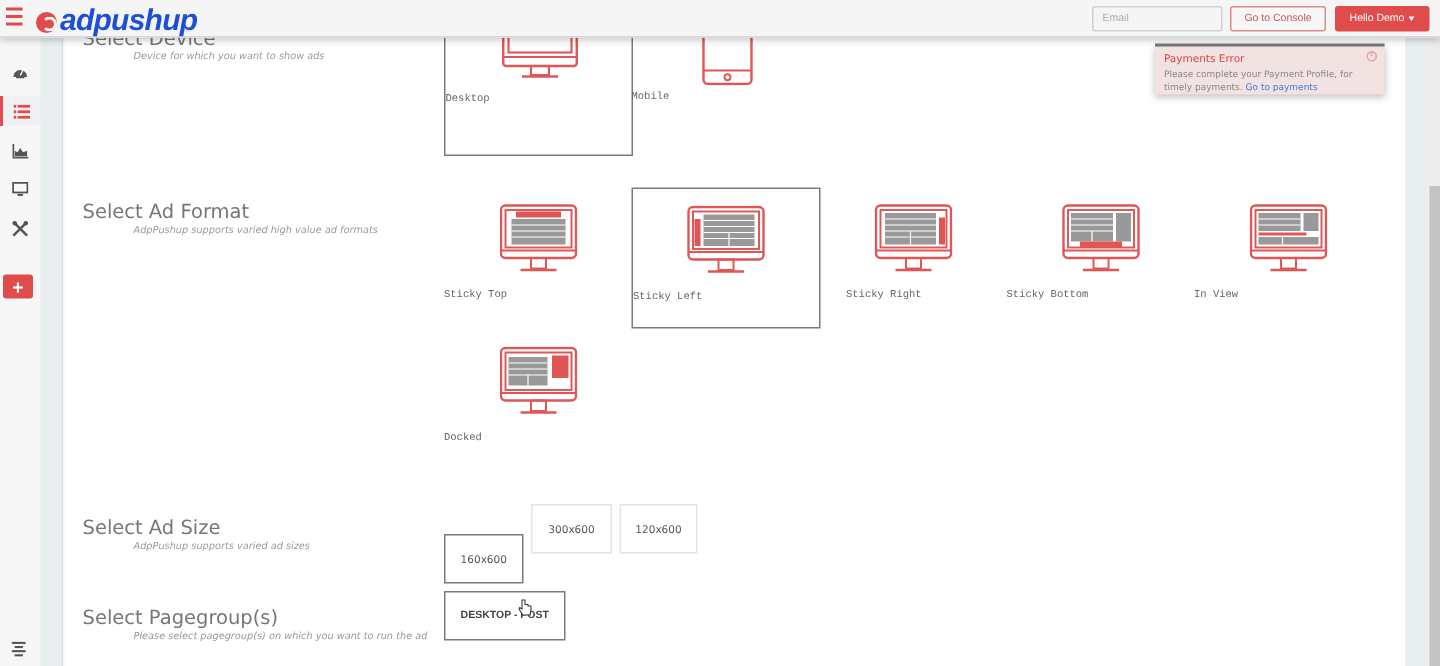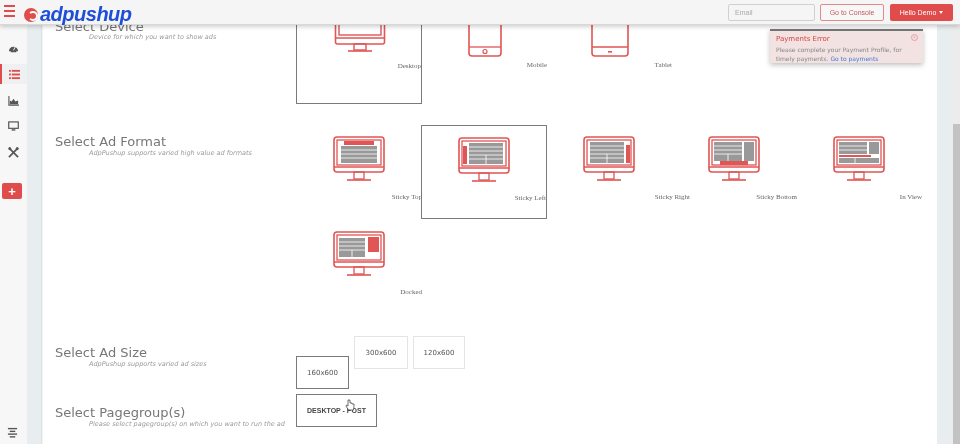--- a/index.html
+++ b/index.html
@@ -28,21 +28,21 @@
   .main { position: absolute; left: 43px; top: 25px; width: 894px; height: 419px; background: #fff; overflow: hidden; }
   .right-gutter { position: absolute; left: 937px; top: 25px; width: 14px; height: 419px; background: #e8eef0; }
   .scrollbar-track { position: absolute; left: 951px; top: 25px; width: 9px; height: 419px; background: #ececec; }
   .scrollbar-thumb { position: absolute; left: 953px; top: 124px; width: 7px; height: 320px; background: #c3c3c3; cursor: pointer; }
 
   .section-title { position: absolute; left: 12px; font-size: 13px; color: #777; font-family: "DejaVu Sans", sans-serif; }
   .section-desc { position: absolute; left: 12px; font-size: 6.5px; color: #999; font-style: italic; font-family: "DejaVu Sans", sans-serif; padding-left: 34px; }
 
   .option-card { position: absolute; width: 126px; height: 94px; display: flex; flex-direction: column; align-items: center; cursor: pointer; }
   .option-card.selected { border: 1.5px solid #7a7a7a; }
-  .option-label { font-size: 7px; color: #666; font-family: Liberation Serif, serif; position: absolute; width: 100%; text-align: right; }
+  .option-label { font-size: 7px; color: #666; font-family: Liberation Mono, monospace; position: absolute; width: 100%; text-align: left; }
 
   .size-btn { position: absolute; height: 33px; border: 1px solid #e4e4e4; font-size: 7px; color: #555; display: flex; align-items: center; justify-content: center; cursor: pointer; background: #fff; font-family: "DejaVu Sans", sans-serif; }
   .size-btn.selected { border: 1.5px solid #7a7a7a; }
 
   .pagegroup-btn { position: absolute; left: 253px; top: 369px; width: 81px; height: 33px; border: 1.5px solid #7a7a7a; font-size: 7px; color: #444; font-weight: bold; display: flex; align-items: center; justify-content: center; cursor: pointer; font-family: "Liberation Sans", sans-serif; }
   .cursor-hand { position: absolute; left: 345px; top: 399px; width: 10px; height: 12px; z-index: 5; }
 
   .toast { position: absolute; left: 770px; top: 29px; width: 153px; height: 34px; background: #f2e2e2; border-top: 2px solid #737373; box-shadow: 0 2px 5px rgba(0,0,0,0.25); z-index: 20; padding: 4px 6px; }
   .toast-title { font-size: 7px; color: #d64545; font-family: "DejaVu Sans", sans-serif; margin-bottom: 2px; }
   .toast-body { font-size: 6px; color: #888; line-height: 9px; font-family: "DejaVu Sans", sans-serif; }
@@ -138,29 +138,20 @@
   <div class="option-card" style="left:378px; top:-16px; width:126px; height:95px;">
     <svg style="position:absolute; left:47px; top:0px;" width="34" height="48" viewBox="0 0 34 48">
       <rect x="1" y="1" width="32" height="46" rx="3" stroke="#e05555" stroke-width="1.6" fill="none"></rect>
       <line x1="1" y1="6" x2="33" y2="6" stroke="#e05555" stroke-width="1.3"></line>
       <line x1="1" y1="38" x2="33" y2="38" stroke="#e05555" stroke-width="1.3"></line>
       <circle cx="17" cy="42.5" r="2" stroke="#e05555" stroke-width="1.2" fill="none"></circle>
     </svg>
     <div class="option-label" style="top:52px">Mobile</div>
   </div>
 
-  <div class="option-card" style="left:503px; top:-16px; width:126px; height:95px;">
-    <svg style="position:absolute; left:45px; top:0px;" width="38" height="48" viewBox="0 0 38 48">
-      <rect x="1" y="1" width="36" height="46" rx="3" stroke="#e05555" stroke-width="1.6" fill="none"></rect>
-      <line x1="1" y1="6" x2="37" y2="6" stroke="#e05555" stroke-width="1.3"></line>
-      <line x1="1" y1="38" x2="37" y2="38" stroke="#e05555" stroke-width="1.3"></line>
-      <rect x="17" y="42" width="4" height="1.6" fill="#e05555"></rect>
-    </svg>
-    <div class="option-label" style="top:52px">Tablet</div>
-  </div>
 
   <div class="section-title" style="top:109px">Select Ad Format</div>
   <div class="section-desc" style="top:124px">AdpPushup supports varied high value ad formats</div>
 
   <div class="option-card" style="left:253px; top:100px;">
     <svg style="position:absolute; left:37px; top:11px;" width="52" height="50" viewBox="0 0 52 50">
       <rect x="1" y="1" width="50" height="35" rx="3" stroke="#e05555" stroke-width="1.6" fill="none"></rect>
       <rect x="4" y="4" width="44" height="25" stroke="#e05555" stroke-width="1.3" fill="none"></rect>
       <line x1="1" y1="31" x2="51" y2="31" stroke="#e05555" stroke-width="1.3"></line>
       <rect x="11" y="5" width="30" height="4" fill="#e05555"></rect>

